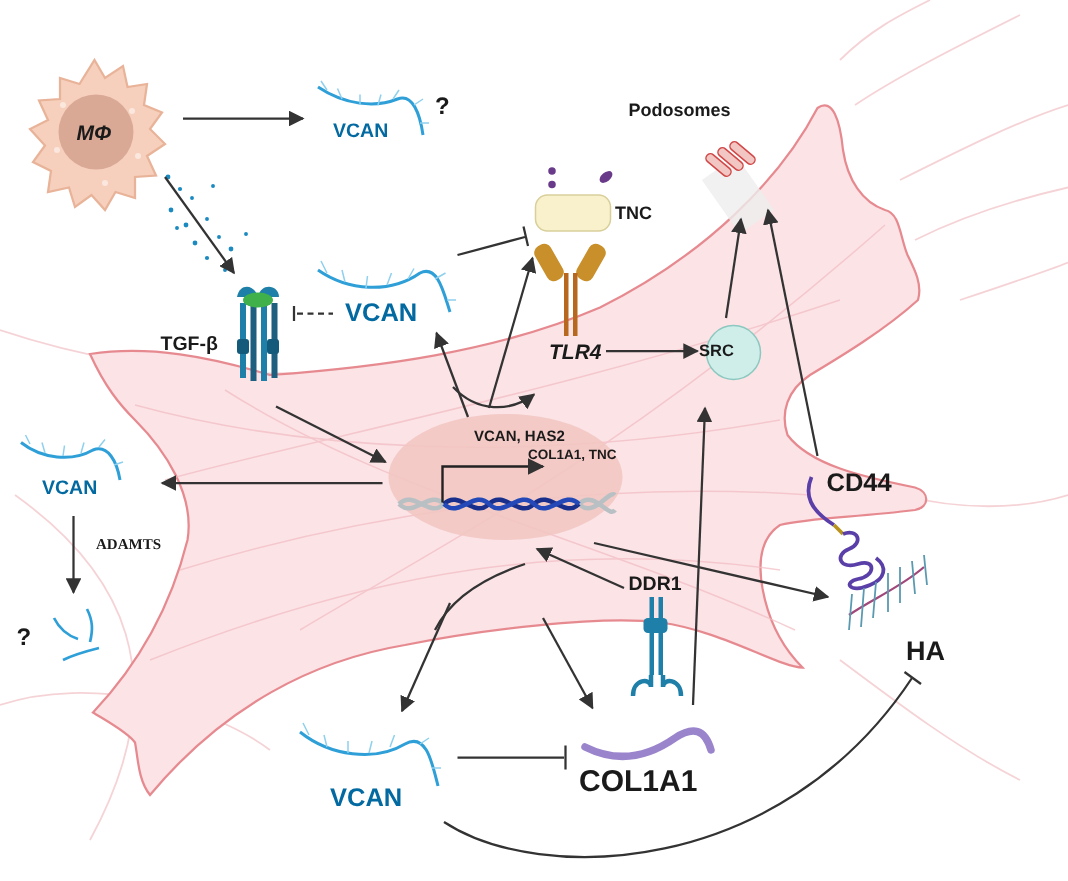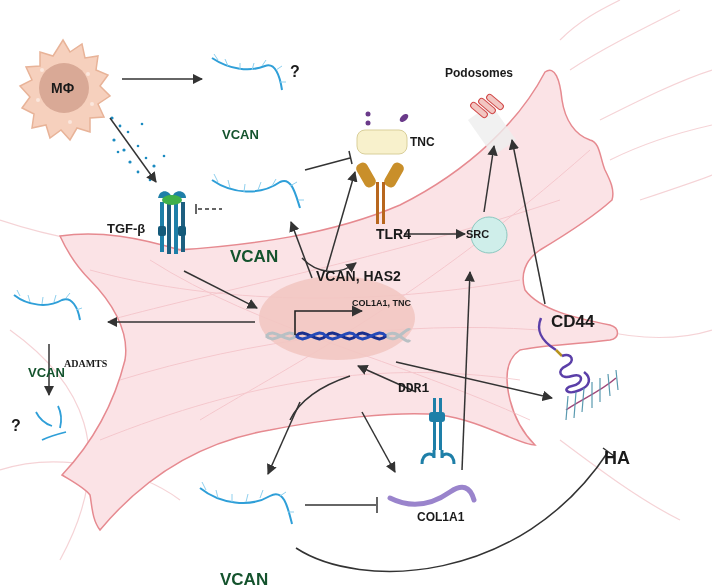--- a/index.html
+++ b/index.html
@@ -1,19 +1,19 @@
 <!DOCTYPE html>
 <html><head>
 <meta charset="utf-8">
 <style>
   html, body { margin: 0; padding: 0; background: #ffffff; }
   body { width: 712px; height: 587px; overflow: hidden; position: relative; font-family: "Liberation Sans", sans-serif; }
   #stage { position: absolute; left: 0; top: 0; width: 712px; height: 587px; }
   .lbl { position: absolute; font-family: "Liberation Sans", sans-serif; font-weight: bold; white-space: nowrap; line-height: 1; }
-  .red { color: #14532d; margin-top: 48px; }
+  .red { color: #0369a1; }
   .blk { color: #1a1a1a; }
 </style>
 </head>
 <body>
 
 <div id="stage">
 <svg width="712" height="587" viewBox="0 0 712 587" xmlns="http://www.w3.org/2000/svg">
   <defs>
     <marker id="ah" viewBox="0 0 10 10" refX="9" refY="5" markerWidth="7" markerHeight="7" orient="auto-start-reverse">
       <path d="M0,0 L10,5 L0,10 z" fill="#333"></path>
@@ -178,32 +178,32 @@
     <line x1="305" y1="505" x2="376" y2="505"></line>
     <line x1="377" y1="497" x2="377" y2="513"></line>
     <path d="M296,548 C360,590 520,585 608,452"></path>
     <line x1="603" y1="448" x2="614" y2="456"></line>
     <line x1="198" y1="209" x2="222" y2="209" stroke-dasharray="4,3"></line>
     <line x1="196" y1="204" x2="196" y2="214"></line>
   </g>
 </svg>
 
 
-<div class="lbl blk" style="left:51px;top:81px;font-size:14px;">MΦ</div>
+<div class="lbl blk" style="left:51px;top:81px;font-size:14px;font-style:italic;">MΦ</div>
 <div class="lbl red" style="left:222px;top:80px;font-size:13px;">VCAN</div>
 <div class="lbl blk" style="left:290px;top:64px;font-size:16px;">?</div>
 <div class="lbl blk" style="left:107px;top:194px;font-size:13px;margin-top:28px;">TGF-β</div>
 <div class="lbl red" style="left:230px;top:200px;font-size:17px;">VCAN</div>
 <div class="lbl blk" style="left:370px;top:136px;font-size:12px;margin-left:40px;">TNC</div>
-<div class="lbl blk" style="left:376px;top:227px;font-size:14px;">TLR4</div>
+<div class="lbl blk" style="left:366px;top:227px;font-size:14px;font-style:italic;">TLR4</div>
 <div class="lbl blk" style="left:466px;top:229px;font-size:11px;">SRC</div>
-<div class="lbl blk" style="left:419px;top:67px;font-size:12px;margin-left:26px;">Podosomes</div>
-<div class="lbl blk" style="left:316px;top:269px;font-size:14px;">VCAN,  HAS2</div>
+<div class="lbl blk" style="left:419px;top:67px;font-size:12px;">Podosomes</div>
+<div class="lbl blk" style="left:316px;top:287px;font-size:10px;">VCAN,  HAS2</div>
 <div class="lbl blk" style="left:316px;top:299px;font-size:9px;padding-left:36px;">COL1A1, TNC</div>
 <div class="lbl red" style="left:28px;top:318px;font-size:13px;">VCAN</div>
 <div class="lbl blk" style="left:64px;top:359px;font-size:10px;font-family:Liberation Serif, serif;">ADAMTS</div>
 <div class="lbl blk" style="left:11px;top:418px;font-size:16px;">?</div>
 <div class="lbl blk" style="left:551px;top:313px;font-size:17px;">CD44</div>
-<div class="lbl blk" style="left:398px;top:382px;font-size:13px;font-family:Liberation Mono, monospace;">DDR1</div>
-<div class="lbl blk" style="left:604px;top:449px;font-size:18px;">HA</div>
+<div class="lbl blk" style="left:419px;top:382px;font-size:13px;">DDR1</div>
+<div class="lbl blk" style="left:604px;top:425px;font-size:18px;">HA</div>
 <div class="lbl red" style="left:220px;top:523px;font-size:17px;">VCAN</div>
-<div class="lbl blk" style="left:417px;top:511px;font-size:12px;">COL1A1</div>
+<div class="lbl blk" style="left:386px;top:511px;font-size:20px;">COL1A1</div>
 </div>
 
 </body></html>

